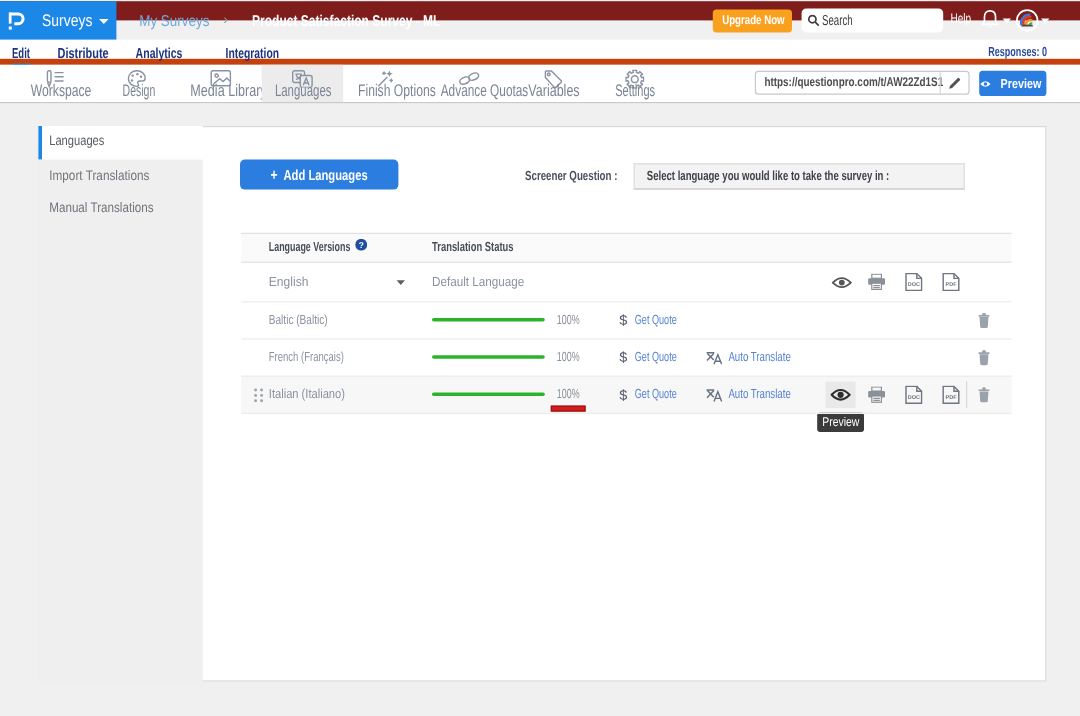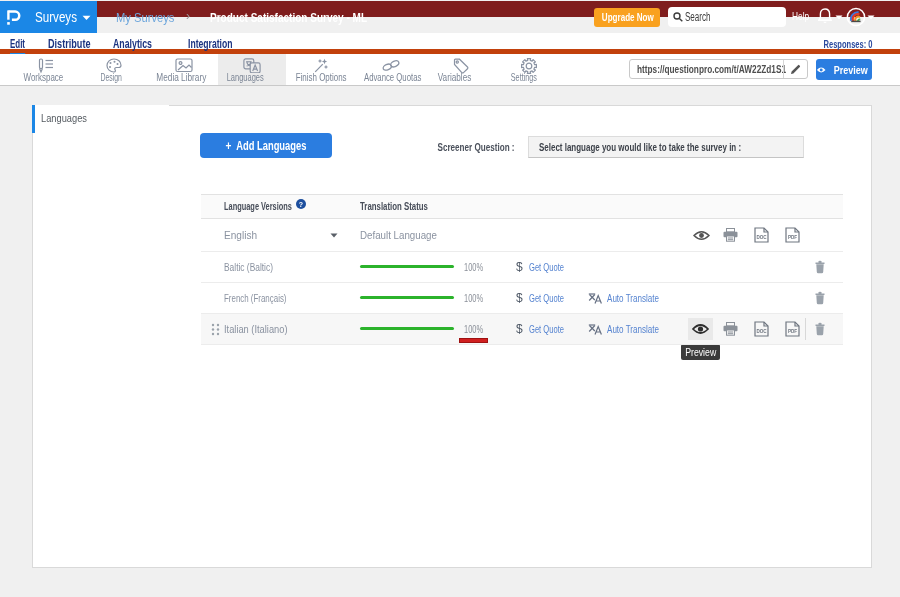--- a/index.html
+++ b/index.html
@@ -22,21 +22,21 @@
 #helptx { position:absolute; left:792px; top:9px; color:#fff; font-size:11.5px; }
 
 
 #tabrow { position:absolute; left:0; top:33px; width:900px; height:21px; background:#fff; border-bottom:5px solid #c2410c; }
 .tab { position:absolute; top:4px; color:#1b3380; font-size:12px; font-weight:700; }
 #resp { position:absolute; right:27px; top:5px; color:#2b4a9e; font-size:11px; font-weight:700; }
 
 
 #toolbar { position:absolute; left:0; top:54px; width:900px; height:32px; background:#fff; border-bottom:1px solid #c9c9c9; }
 .titem { position:absolute; top:0; height:31px; text-align:center; }
-.titem .lbl { position:absolute; bottom:2px; left:0; width:100%; color:#7b8595; font-size:11px; text-align:left;margin-top:44px; }
+.titem .lbl { position:absolute; bottom:2px; left:0; width:100%; color:#7b8595; font-size:14px; text-align:right;margin-top:44px; }
 .titem svg { position:absolute; top:4px; left:50%; transform:translateX(-50%); }
 #ti-lang { background:#ececec; }
 
 #urlbox { position:absolute; left:629px; top:59px; width:179px; height:20px; background:#fff; border:1px solid #c9c9c9; border-radius:3px; }
 #urltx { position:absolute; left:7px; top:3px; font-size:10.5px; font-weight:700; color:#4e4e4e; }
 #urlbox .pen { position:absolute; right:0; top:0; width:24px; height:18px; border-left:1px solid #d6d6d6; }
 #prevbtn { position:absolute; left:816px; top:59px; width:56px; height:21px; background:#2b7de0; border-radius:3px; color:#fff; font-size:11px; font-weight:700; display:flex; align-items:center; justify-content:center; }
 
 
 #card { position:absolute; left:32px; top:105px; width:840px; height:463px; background:#fff; border:1px solid #d9d9d9; }
@@ -220,20 +220,24 @@
       <path d="M1 4 Q6 -1.5 11 4 Q6 9.5 1 4 Z" fill="#fff"></path>
       <circle cx="6" cy="4" r="1.7" fill="#2b7de0"></circle>
     </svg>
     <span id="prevtx" class="sxc">Preview</span>
   </div>
 
 <div id="card">
   <div id="side-sel">
       <span class="it"><span id="slang" class="sx">Languages</span></span>
     </div>
+  <div id="side-rest">
+    <span class="sideitem" style="top:8px;"><span id="simp" class="sx">Import Translations</span></span>
+    <span class="sideitem" style="top:35px;"><span id="sman" class="sx">Manual Translations</span></span>
+  </div>
 </div>
 
 <div id="addbtn"><span id="addtx" class="sxc"><span style="font-size:13px;">+</span>&nbsp; Add Languages</span></div>
 <span id="screenlbl"><span id="scrtx" class="sxr">Screener Question :</span></span>
 <div id="screendd">
     <span id="ddtx" class="sx">Select language you would like to take the survey in :</span>
   </div>
 
 <div id="thead">
   <span id="h1" class="sx">Language Versions</span>

